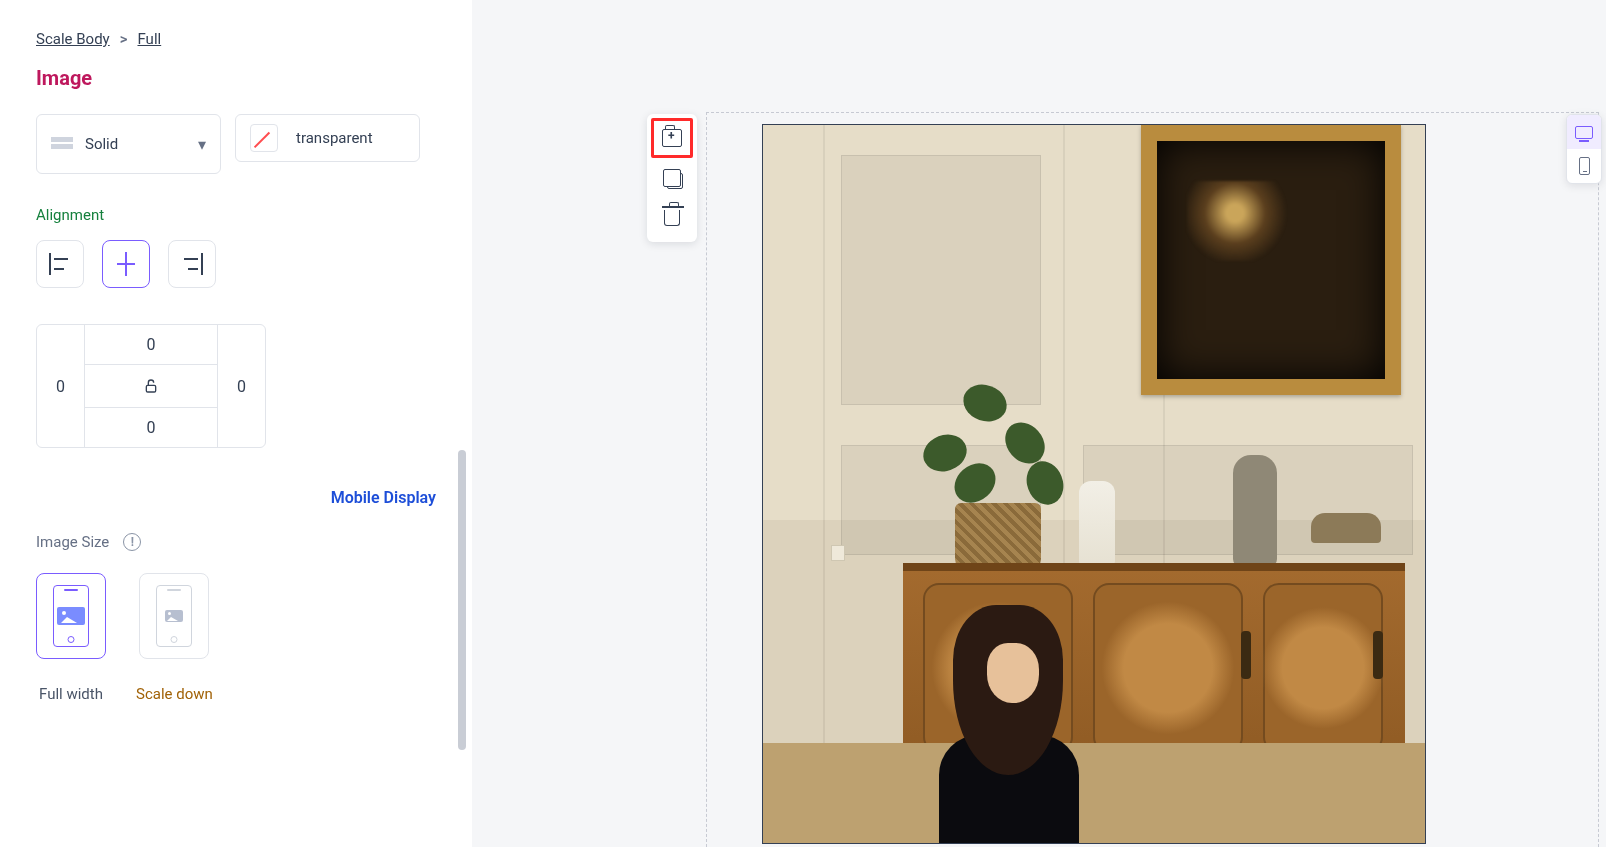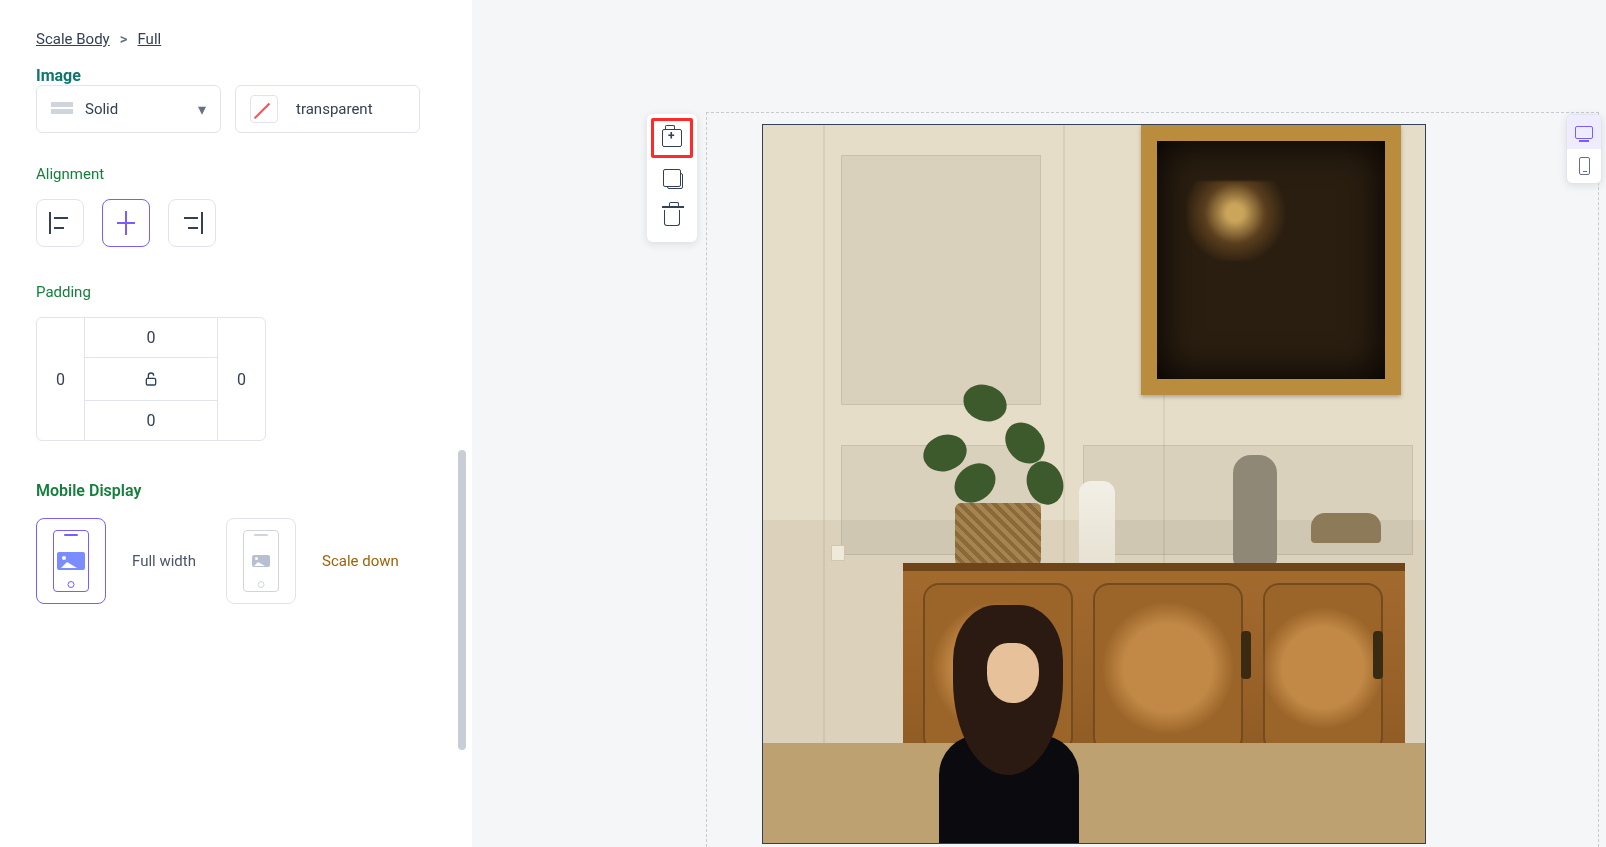--- a/index.html
+++ b/index.html
@@ -28,36 +28,37 @@
   }
   .breadcrumb a {
     color: #344054;
     text-decoration: underline;
   }
   .breadcrumb .sep {
     color: #667085;
     font-weight: 600;
   }
   .panel-title {
-    font-size: 16px;
+    font-size: 20px;
     font-weight: 700;
-    color: #0f766e;
+    color: #be185d;
+    margin-bottom: 24px;
   }
   .row {
     display: flex;
     gap: 14px;
     margin-bottom: 32px;
   }
   .dropdown {
     display: flex;
     align-items: center;
     border: 1px solid #e1e4ea;
     border-radius: 6px;
     padding: 10px 14px;
-    height: 48px;
+    height: 60px;
     min-width: 185px;
     gap: 12px;
     justify-content: space-between;
   }
   .dropdown .left {
     display: flex;
     align-items: center;
     gap: 12px;
   }
   .chev { color: #667085; }
@@ -153,22 +154,23 @@
   .pg-top    { grid-column: 2; grid-row: 1; border-bottom: 1px solid #e1e4ea; }
   .pg-bottom { grid-column: 2; grid-row: 3; border-top: 1px solid #e1e4ea; }
   .pg-left   { grid-column: 1; grid-row: 1 / span 3; border-right: 1px solid #e1e4ea; }
   .pg-right  { grid-column: 3; grid-row: 1 / span 3; border-left: 1px solid #e1e4ea; }
   .pg-center { grid-column: 2; grid-row: 2; }
   .lock-ic { width: 16px; height: 18px; }
 
   .mobile-title {
     font-size: 16px;
     font-weight: 600;
-    color: #15803d;
-    margin-bottom: 18px;
+    color: #1d4ed8;
+    margin-bottom: 26px;
+    text-align: right;
   }
   .img-size-row {
     display: flex;
     align-items: center;
     gap: 14px;
     margin-bottom: 22px;
     color: #667085;
     font-size: 15px;
   }
   .hint-ic {
@@ -181,21 +183,21 @@
     font-size: 12px;
     font-weight: 700;
     color: #8a94a6;
   }
   .size-opts {
     display: flex;
     gap: 30px;
   }
   .size-opt {
     display: flex;
-    flex-direction: row;
+    flex-direction: column;
     align-items: center;
     gap: 26px;
   }
   .device-card {
     width: 70px; height: 86px;
     border: 1px solid #e1e4ea;
     border-radius: 8px;
     display: flex;
     align-items: center;
     justify-content: center;
@@ -491,36 +493,39 @@
     </button>
     <button class="align-btn">
       <span class="align-ic al-right">
         <span class="bar"></span>
           <span class="l1"></span>
           <span class="l2"></span>
       </span>
     </button>
   </div>
 
-  <div class="section-label">Padding</div>
   <div class="padding-grid">
     <div class="pg-cell pg-left">0</div>
     <div class="pg-cell pg-top">0</div>
     <div class="pg-cell pg-right">0</div>
     <div class="pg-cell pg-center">
       <svg class="lock-ic" viewBox="0 0 24 24" fill="none" stroke="#344054" stroke-width="2">
         <rect x="5" y="11" width="14" height="10" rx="2"></rect>
         <path d="M8 11V7a4 4 0 0 1 8 0"></path>
       </svg>
     </div>
     <div class="pg-cell pg-bottom">0</div>
   </div>
 
   <div class="mobile-title">Mobile Display</div>
 
+  <div class="img-size-row">
+    <span>Image Size</span>
+    <span class="hint-ic">!</span>
+  </div>
 
   <div class="size-opts">
     <div class="size-opt">
       <div class="device-card active">
         <div class="phone-frame">
           <div class="phone-img"></div>
         </div>
       </div>
       <div class="opt-label">Full width</div>
     </div>

